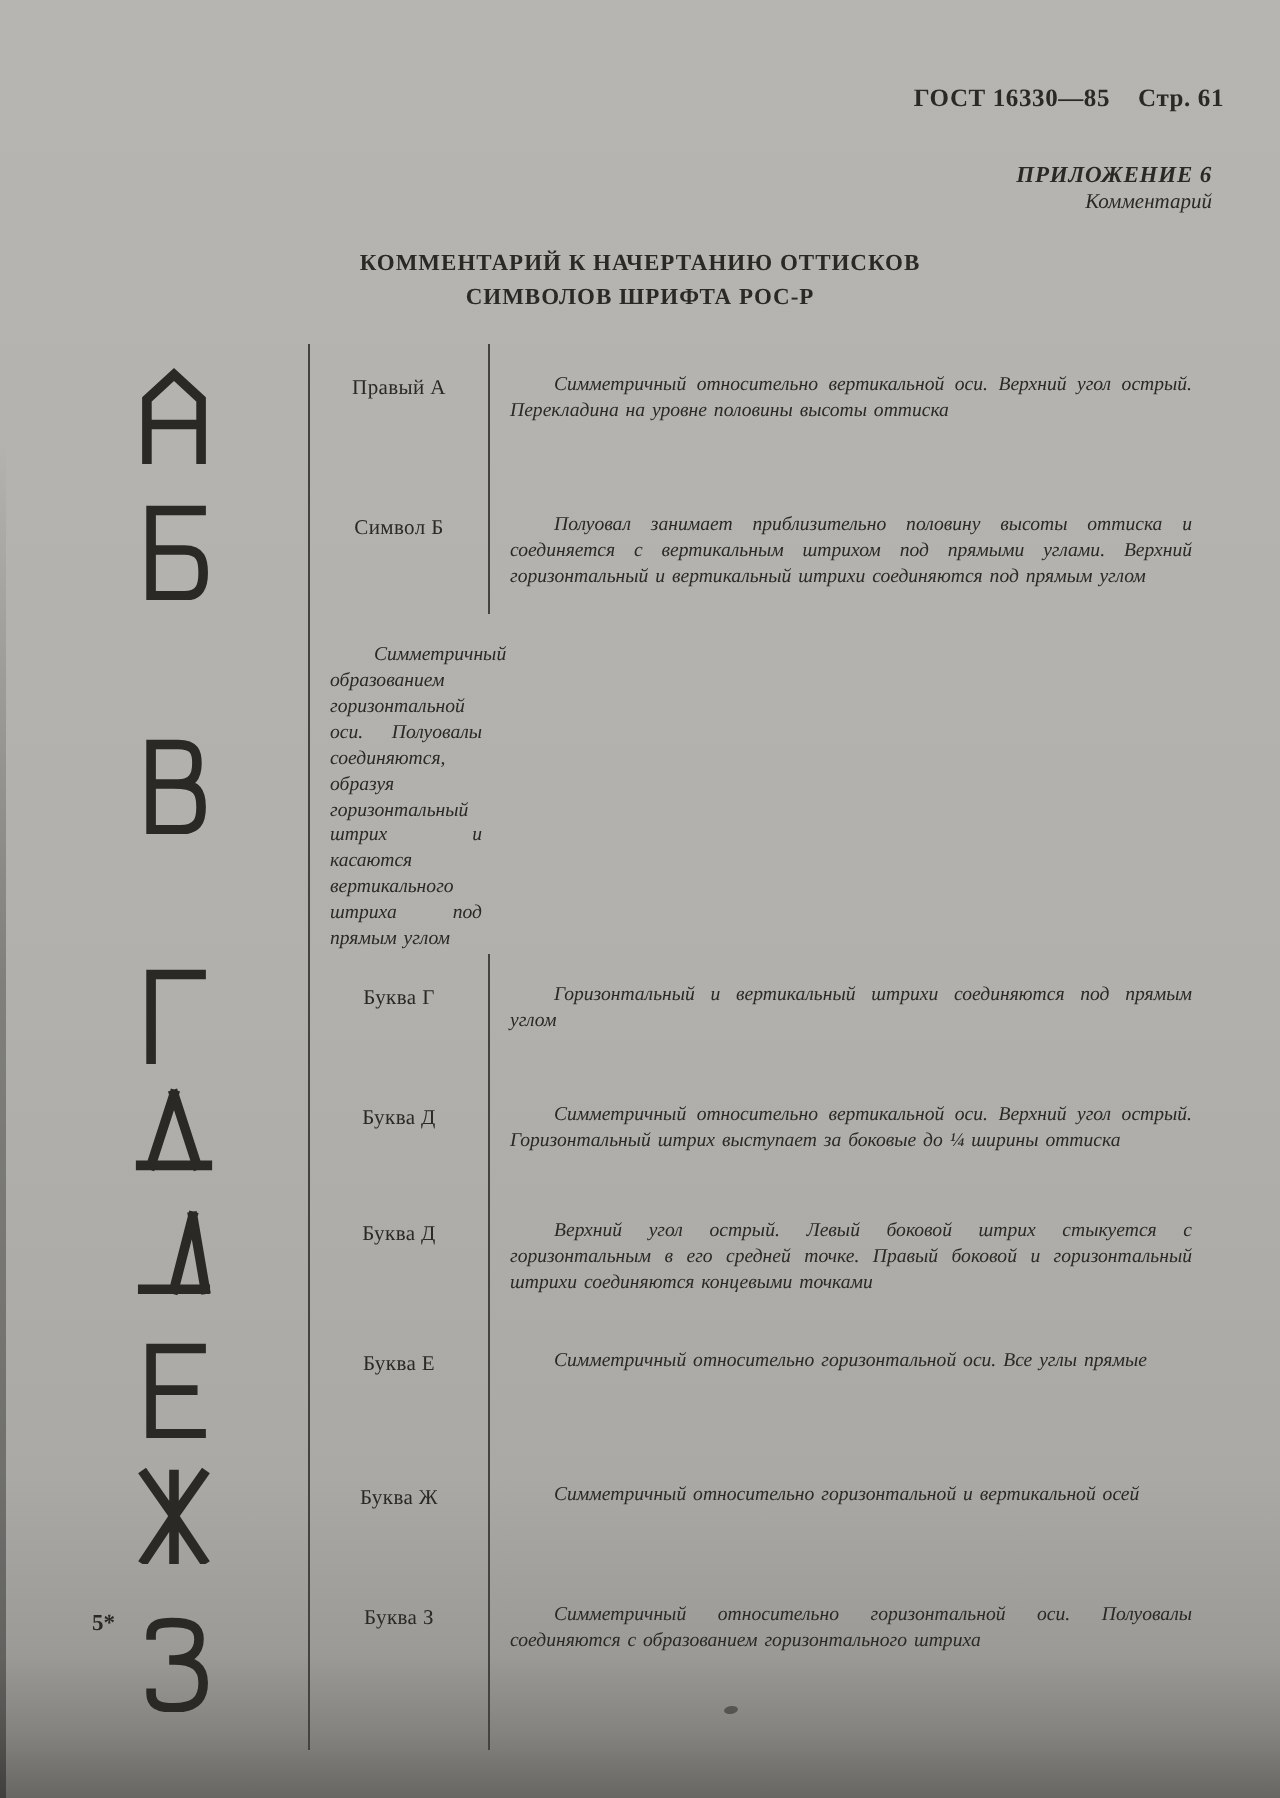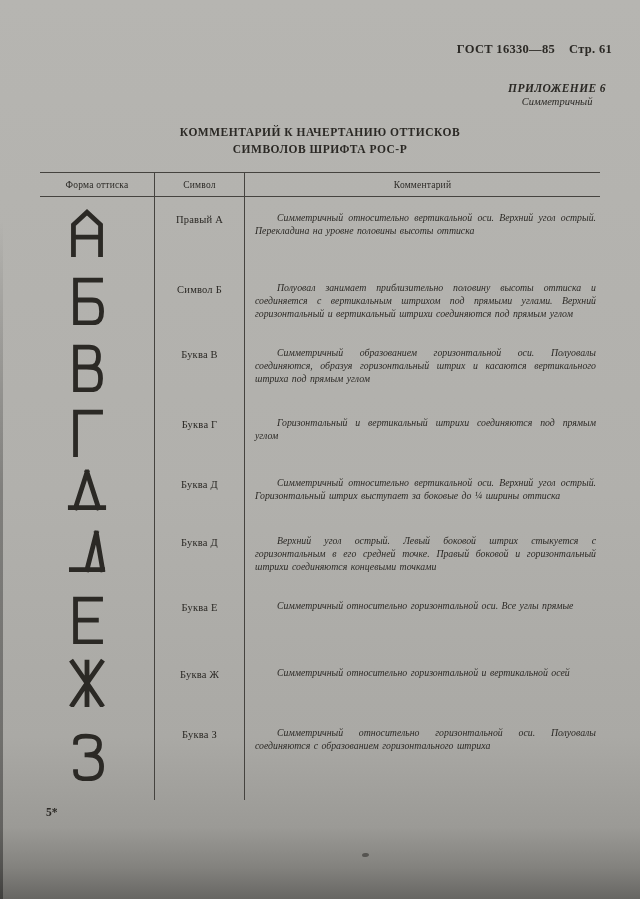--- a/index.html
+++ b/index.html
@@ -17,21 +17,21 @@
   body::before{ 
     content:"";position:absolute;left:0;top:220px;bottom:0;width:3px;
     background:linear-gradient(180deg,rgba(0,0,0,0) 0%,rgba(0,0,0,.28) 40%,rgba(0,0,0,.38) 100%);
   }
   .doc-ref-line{
     position:absolute;top:42px;right:28px;
     font-weight:bold;font-size:12.5px;letter-spacing:.3px;white-space:nowrap;
   }
   .doc-ref-line .gap{display:inline-block;width:14px;}
   .appendix-block{
-    position:absolute;top:81px;right:34px;text-align:center;
+    position:absolute;top:81px;right:34px;text-align:right;
     font-style:italic;line-height:1.25;
   }
   .appendix-title{font-weight:bold;font-size:11.5px;letter-spacing:.4px;}
   .appendix-note{font-size:10.5px;}
   .main-title{
     position:absolute;top:124px;left:0;width:100%;text-align:center;
     font-weight:bold;font-size:11.5px;letter-spacing:.5px;line-height:1.45;
   }
   .table{
     position:absolute;left:40px;top:172px;width:560px;
@@ -73,34 +73,29 @@
 </style>
 </head>
 <body>
 
 <div class="doc-ref-line">
   <span>ГОСТ 16330—85</span><span class="gap"></span><span>Стр. 61</span>
 </div>
 
 <div class="appendix-block">
   <div class="appendix-title">ПРИЛОЖЕНИЕ 6</div>
-  <div class="appendix-note">Симметричный</div>
+  <div class="appendix-note">Комментарий</div>
 </div>
 
 <div class="main-title">
   <div>КОММЕНТАРИЙ К НАЧЕРТАНИЮ ОТТИСКОВ</div>
   <div>СИМВОЛОВ ШРИФТА РОС-Р</div>
 </div>
 
 <div class="table">
-  <div class="thead">
-    <div class="th">Форма оттиска</div>
-    <div class="th">Символ</div>
-    <div class="th">Комментарий</div>
-  </div>
   <div class="tbody">
       <div class="trow" style="min-height: 70px;">
     <div class="td-glyph">
       <div class="glyph-box">
             <svg viewBox="0 0 40 48" class="glyph-svg">
               <path d="M7 46 L7 17 L20 5 L33 17 L33 46 M7 29 L33 29"></path>
             </svg>
           </div>
     </div>
     <div class="td-symbol">Правый А</div>
@@ -118,21 +113,20 @@
     <div class="td-comment">Полуовал занимает приблизительно половину высоты оттиска и соединяется с вертикальным штрихом под прямыми углами. Верхний горизонтальный и вертикальный штрихи соединяются под прямым углом</div>
   </div>
       <div class="trow" style="min-height: 70px;">
     <div class="td-glyph">
       <div class="glyph-box">
             <svg viewBox="0 0 40 48" class="glyph-svg">
               <path d="M9 5 L9 46 M9 5 L22 5 C30 5 31 9 31 14 C31 20 29 24 22 24 L9 24 M22 24 C31 24 33 28 33 35 C33 42 31 46 23 46 L9 46"></path>
             </svg>
           </div>
     </div>
-    <div class="td-symbol">Буква В</div>
     <div class="td-comment">Симметричный образованием горизонтальной оси. Полуовалы соединяются, образуя горизонтальный штрих и касаются вертикального штриха под прямым углом</div>
   </div>
       <div class="trow" style="min-height: 60px;">
     <div class="td-glyph">
       <div class="glyph-box">
             <svg viewBox="0 0 40 48" class="glyph-svg">
               <path d="M9 46 L9 5 L33 5"></path>
             </svg>
           </div>
     </div>

